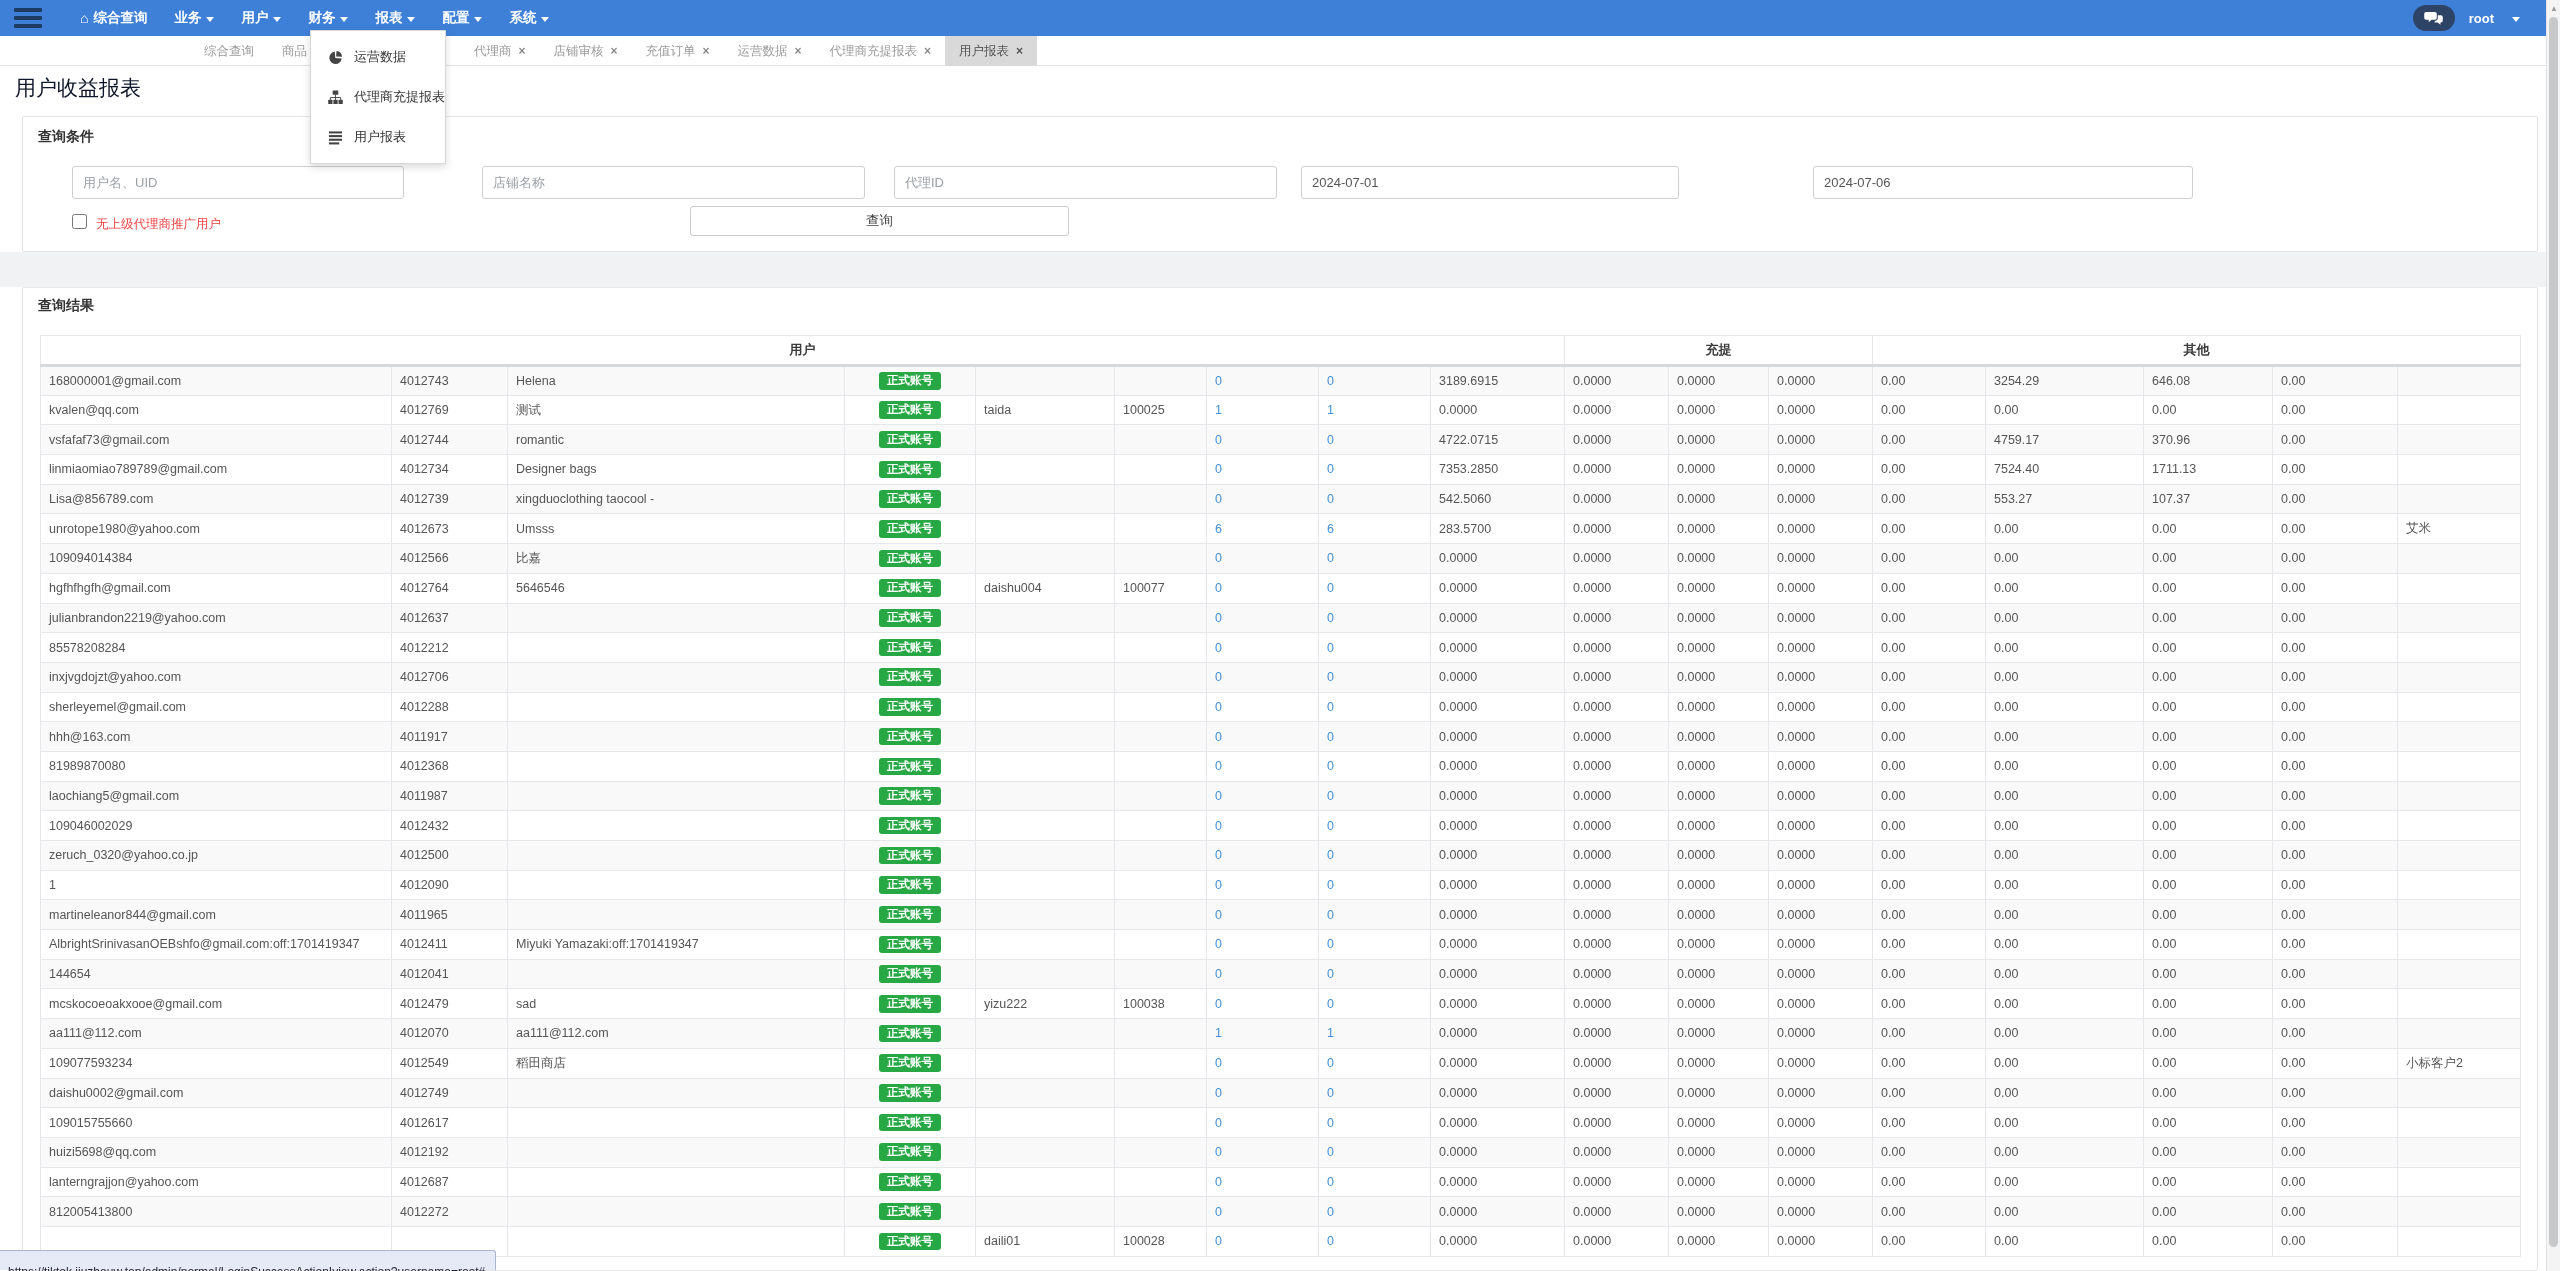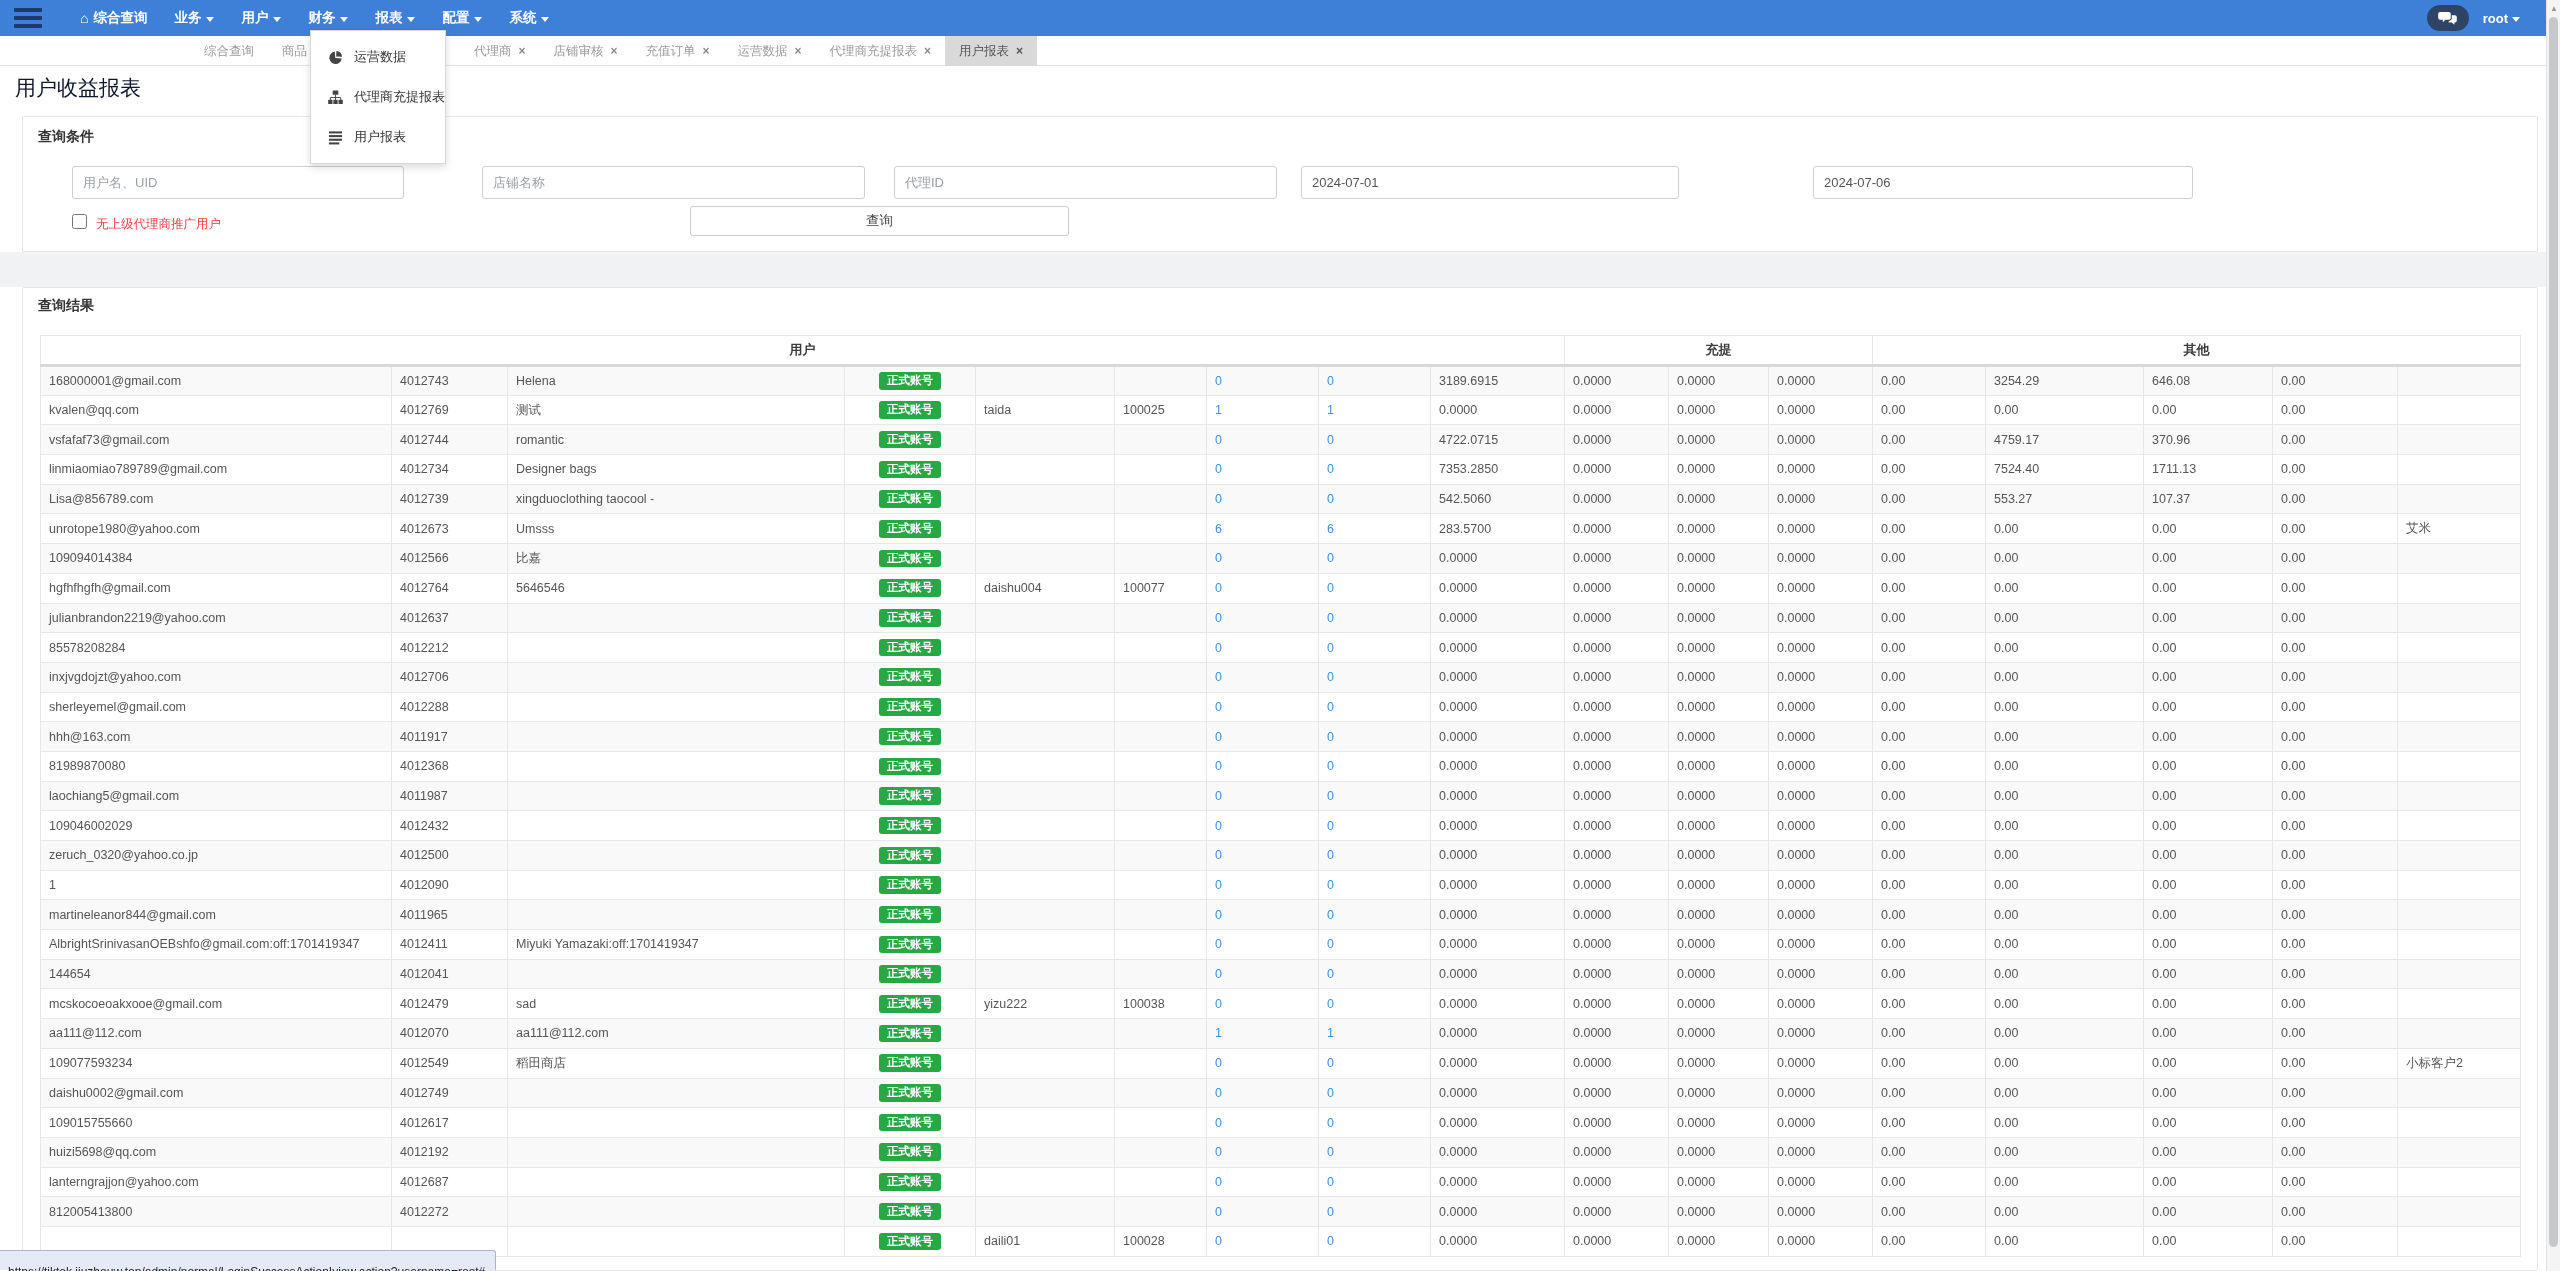--- a/index.html
+++ b/index.html
@@ -9,21 +9,21 @@
   
   .navbar { position:absolute; left:0; top:0; width:2560px; height:36px; background:#3e80d8; z-index:20; }
   .hamburger { position:absolute; left:14px; top:8px; width:28px; height:20px; cursor:pointer; }
   .hamburger i { display:block; height:4px; margin-bottom:4px; background:#1d3a63; border-radius:1px; }
   .nav-menus { position:absolute; left:80px; top:0; height:36px; display:flex; align-items:center; gap:27px; }
   .nav-item { color:#fff; font-size:13.5px; font-weight:700; display:flex; align-items:center; gap:5px; cursor:pointer; white-space:nowrap; }
   .nav-home { font-size:14px; font-weight:400; }
   .caret { width:0; height:0; border-left:4px solid transparent; border-right:4px solid transparent; border-top:5px solid #fff; margin-top:2px; }
   .nav-right { position:absolute; right:40px; top:0; height:36px; display:flex; align-items:center; gap:14px; }
   .chat-pill { width:42px; height:26px; border-radius:13px; background:#2e4467; display:flex; align-items:center; justify-content:center; cursor:pointer; }
-  .nav-user { color:#fff; font-size:13px; font-weight:700; display:flex; align-items:center; gap:4px; cursor:pointer; }
+  .nav-user { color:#fff; font-size:13px; font-weight:700; display:flex; align-items:center; gap:18px; cursor:pointer; }
 
   
   .tabbar { position:absolute; left:0; top:36px; width:2560px; height:30px; background:#fff; border-bottom:1px solid #e2e2e2; z-index:5; }
   .tabs { display:flex; height:30px; padding-left:190px; align-items:stretch; }
   .tab { display:flex; align-items:center; padding:0 14px; font-size:12.5px; color:#9a9a9a; cursor:pointer; white-space:nowrap; gap:7px; }
   .tab.active { background:#d9d9d9; color:#555; }
   .tab-close { font-size:12px; font-weight:700; color:#8a8a8a; cursor:pointer; line-height:1; }
   .tab.active .tab-close { color:#555; }
   .refresh { position:absolute; left:2519px; top:46px; cursor:pointer; }
 

